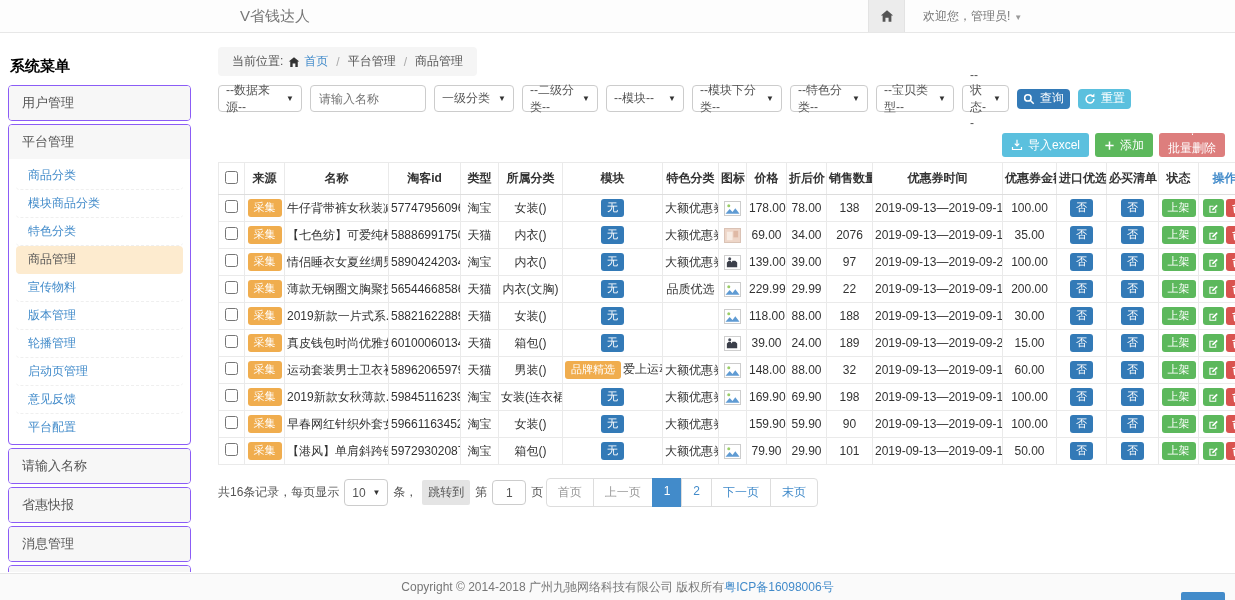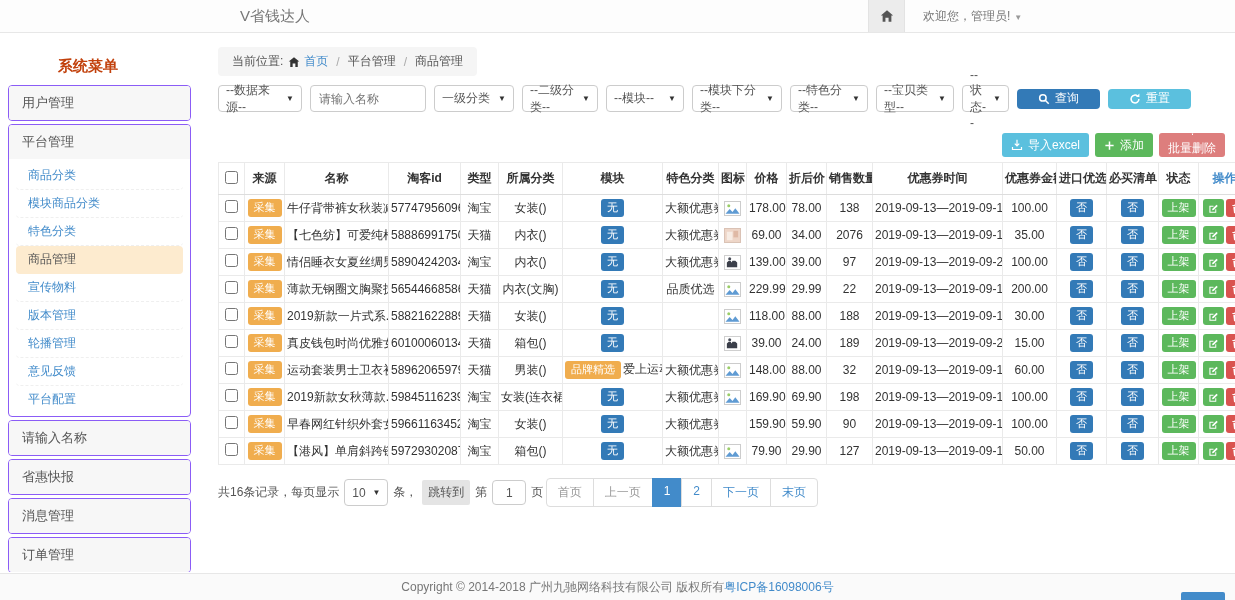--- a/index.html
+++ b/index.html
@@ -14,39 +14,39 @@
   
   .navbar { position:absolute; top:0; left:0; right:0; height:33px; background:#fdfdfd; border-bottom:1px solid #e7e7e7; }
   .brand { position:absolute; left:240px; top:0; line-height:32px; color:#777; font-size:15px; }
   .nav-right { position:absolute; left:868px; top:0; height:32px; display:flex; align-items:stretch; }
   .home-btn { width:37px; background:#ececec; display:flex; align-items:center; justify-content:center; border-left:1px solid #e3e3e3; border-right:1px solid #e3e3e3; cursor:pointer; }
   .welcome { line-height:32px; color:#777; padding-left:18px; cursor:pointer; white-space:nowrap; }
   .caret { font-size:8px; color:#999; margin-left:4px; }
 
   
   .sidebar { position:absolute; left:8px; top:50px; width:183px; bottom:28px; overflow:hidden; }
-  .sidebar-title { color:#c2410c; font-size:15px; font-weight:bold; padding:7px 2px 9px 2px;margin-left:48px; }
+  .sidebar-title { color:#000000; font-size:15px; font-weight:bold; padding:7px 2px 9px 2px; }
   .panel { border:1px solid #8b5cf6; border-radius:4px; margin-bottom:3px; background:#fff; overflow:hidden; }
   .panel-header { background:#f7f7f7; padding:8px 13px; font-size:13px; color:#555; cursor:pointer; }
   .panel-body { padding:3px 7px 3px 7px; }
   .side-link { display:block; padding:5px 12px; font-size:12px; color:#428bca; border-bottom:1px dashed #efefef; cursor:pointer; border-radius:4px; }
   .side-link:last-child { border-bottom:none; }
   .side-link.active { background:#fdebcf; color:#555; border-bottom-color:transparent; }
 
   
   .main { position:absolute; left:218px; top:47px; width:1007px; }
   .breadcrumb { display:inline-flex; align-items:center; gap:5px; background:#f5f5f5; border-radius:4px; padding:6px 14px; color:#555; margin-bottom:9px; }
   .breadcrumb .sep { color:#aaa; padding:0 3px; }
   .crumb-home { color:#428bca; cursor:pointer; display:inline-flex; align-items:center; gap:4px; }
 
   .filters { display:flex; gap:8px; margin-bottom:21px; align-items:center; flex-wrap:nowrap; }
   .fake-select { height:27px; border:1px solid #ccc; border-radius:4px; background:#fff; display:inline-flex; align-items:center; justify-content:space-between; padding:0 7px; color:#555; cursor:pointer; flex:none; }
   .fake-select .caret { color:#333; }
   .text-input { height:27px; border:1px solid #ccc; border-radius:4px; padding:0 8px; font-size:12px; color:#555; font-family:inherit; }
-  .btn { border:none; border-radius:4px; color:#fff; font-size:12px; height:20px; padding:0 21px; display:inline-flex; align-items:center; gap:5px; cursor:pointer; font-family:inherit; flex:none; }
+  .btn { border:none; border-radius:4px; color:#fff; font-size:12px; height:20px; padding:0 6px; display:inline-flex; align-items:center; gap:5px; cursor:pointer; font-family:inherit; flex:none; }
   .btn-query { background:#337ab7; }
   .btn-reset { background:#5bc0de; }
 
   .toolbar { display:flex; justify-content:flex-end; gap:6px; margin-bottom:5px; }
   .btn-sm { height:24px; padding:0 9px; border-radius:3px; }
   .btn-import { background:#5bc0de; }
   .btn-add { background:#5cb85c; }
   .btn-batch { background:#dd7e7d;flex-direction:column; }
 
   
@@ -107,20 +107,21 @@
       <div class="panel">
         <div class="panel-header">平台管理</div>
         <div class="panel-body">
           <a class="side-link">商品分类</a>
           <a class="side-link">模块商品分类</a>
           <a class="side-link">特色分类</a>
           <a class="side-link active">商品管理</a>
           <a class="side-link">宣传物料</a>
           <a class="side-link">版本管理</a>
           <a class="side-link">轮播管理</a>
+          <a class="side-link">启动页管理</a>
           <a class="side-link">意见反馈</a>
           <a class="side-link">平台配置</a>
         </div>
       </div>
       <div class="panel">
         <div class="panel-header">请输入名称</div>
       </div>
       <div class="panel">
         <div class="panel-header">省惠快报</div>
       </div>
@@ -568,21 +569,21 @@
           <td>箱包()</td>
           <td><span class="badge badge-blue">无</span></td>
           <td>大额优惠券</td>
           <td><svg class="row-icon" width="17" height="15" viewBox="0 0 18 16">
               <rect x="0.5" y="0.5" width="17" height="15" fill="#fff" stroke="#c9c9c9"></rect>
               <circle cx="5" cy="5" r="1.6" fill="#9acd67"></circle>
               <path d="M1.5 13.5l4.5-5 3 3.2 3-4 4.5 5.8z" fill="#5f9bd3"></path>
             </svg></td>
           <td>79.90</td>
           <td>29.90</td>
-          <td>127</td>
+          <td>101</td>
           <td>2019-09-13—2019-09-18</td>
           <td>50.00</td>
           <td><span class="badge badge-blue">否</span></td>
           <td><span class="badge badge-blue">否</span></td>
           <td><span class="badge badge-green">上架</span></td>
           <td><span class="mini-btn mini-edit">
               <svg width="11" height="11" viewBox="0 0 16 16" fill="#fff">
                 <path d="M2 4h6v1.6H3.6v7h7V9H12v5.2H2z"></path>
                 <path d="M6.4 8.4l6-6 1.8 1.8-6 6-2.3.5z"></path>
               </svg>

